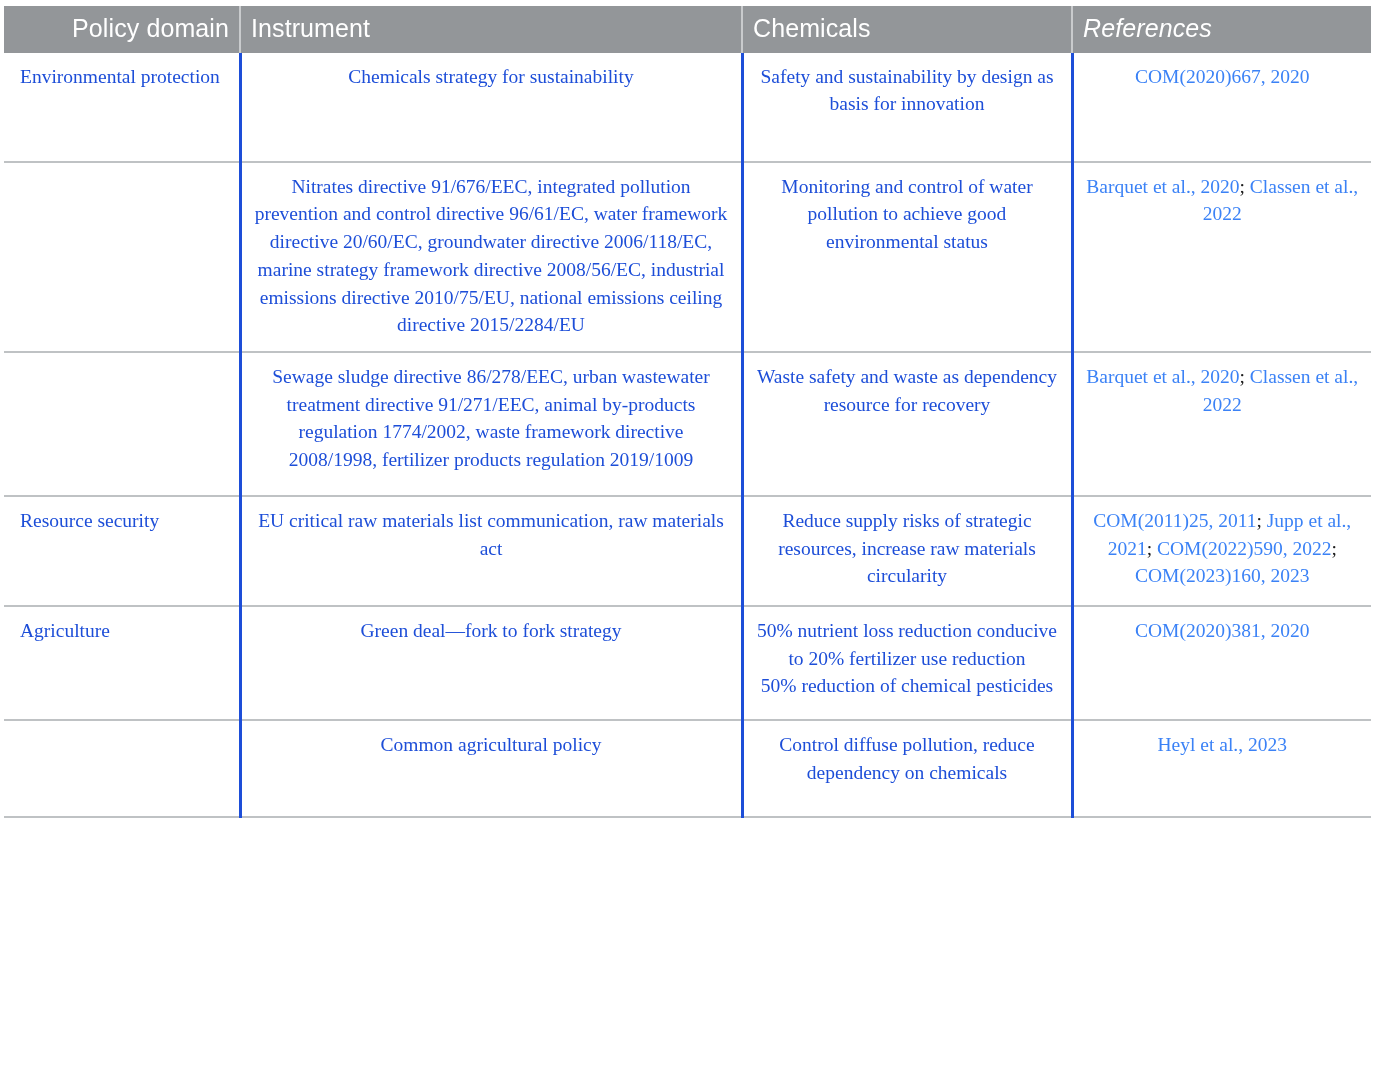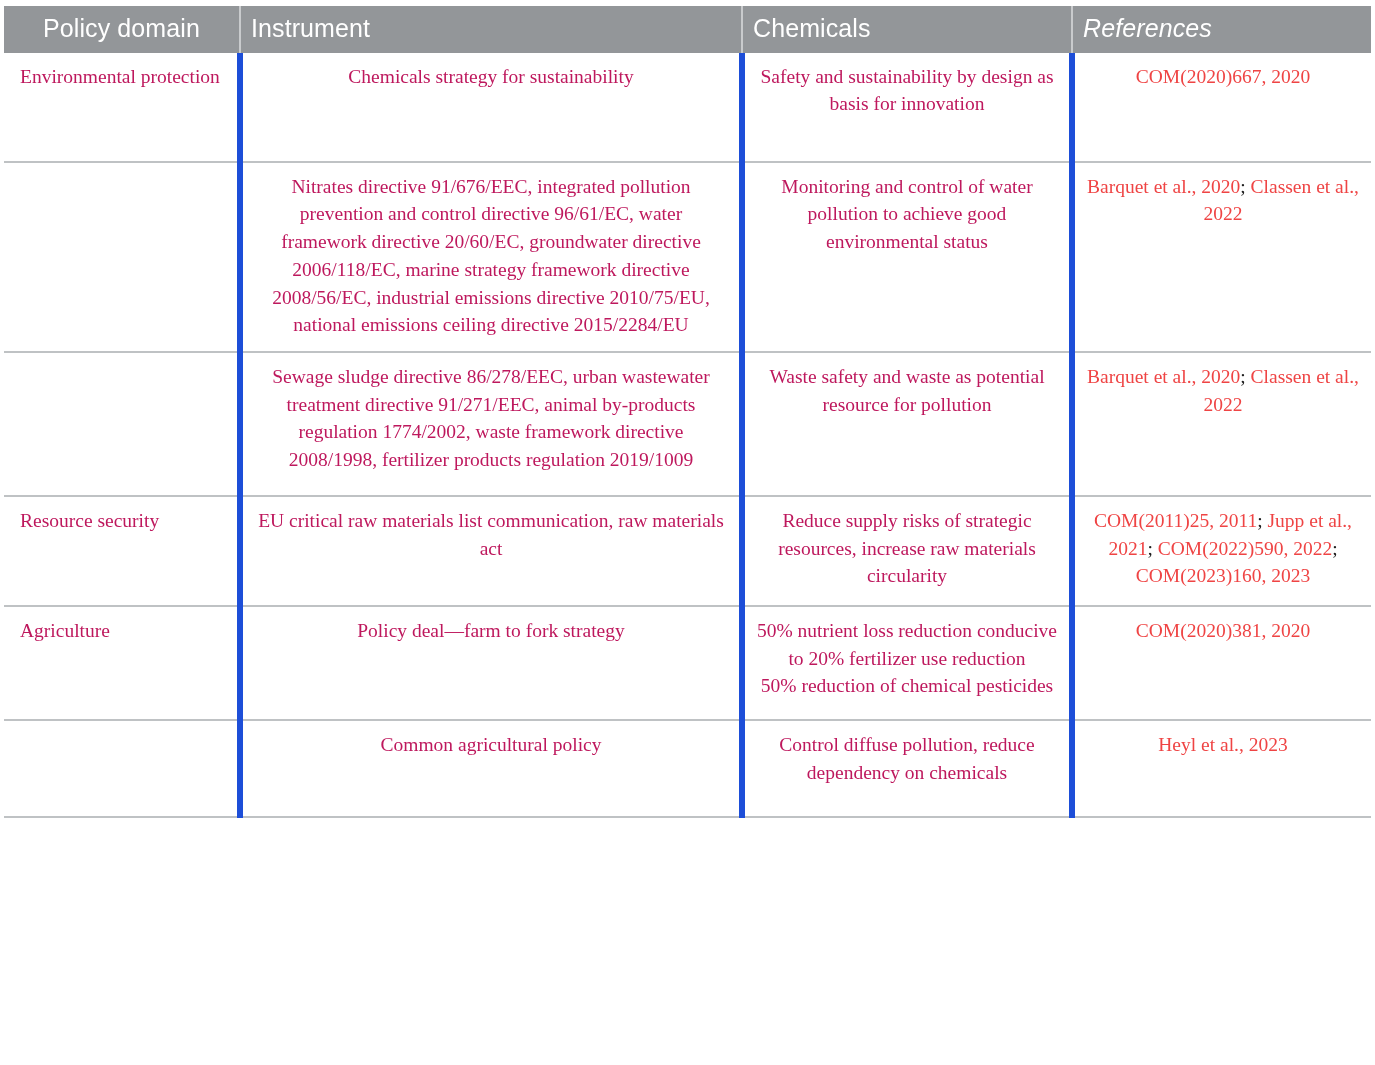--- a/index.html
+++ b/index.html
@@ -37,43 +37,43 @@
     font-size: 25px;
     line-height: 1.15;
     padding: 8px 10px 10px 10px;
     border-right: 2px solid #c9cbcd;
     text-align: left;
     vertical-align: middle;
     letter-spacing: 0.1px;
   }
   thead th:last-child { border-right: none; font-style: italic; }
   thead th.th-domain {
-    text-align: center;
+    text-align: right;
   }
 
   tbody td {
-    border-right: 6px solid #1d4ed8;
+    border-right: 3px solid #1d4ed8;
     border-bottom: 2px solid #bfc2c4;
     font-size: 19.5px;
     line-height: 1.42;
     padding: 10px 12px 12px 12px;
     text-align: center;
     vertical-align: top;
-    color: #be185d;
+    color: #1d4ed8;
   }
   tbody td:last-child { border-right: none; }
   tbody tr:last-child td { border-bottom: 2px solid #bfc2c4; }
   tbody td.domain-cell {
     text-align: left;
     padding-left: 16px;
   }
   tbody td.ref-cell {
     color: #3bb34a;
   }
-  .ref-link { color: #ef4444; }
+  .ref-link { color: #3b82f6; }
   .sep { color: #1c1c1c; }
   .line { display: block; }
 </style>
 </head>
 <body>
 
 <div class="table-wrap">
   <table class="policy-table">
     <colgroup>
       <col class="c-domain">
@@ -98,32 +98,32 @@
         </tr>
         <tr>
           <td class="domain-cell" style="height: 160px;"></td>
           <td>Nitrates directive 91/676/EEC, integrated pollution prevention and control directive 96/61/EC, water framework directive 20/60/EC, groundwater directive 2006/118/EC, marine strategy framework directive 2008/56/EC, industrial emissions directive 2010/75/EU, national emissions ceiling directive 2015/2284/EU</td>
           <td>Monitoring and control of water pollution to achieve good environmental status</td>
           <td class="ref-cell"><span class="ref-link">Barquet et al., 2020</span><span class="sep">; </span><span class="ref-link">Classen et al., 2022</span></td>
         </tr>
         <tr>
           <td class="domain-cell" style="height: 120px;"></td>
           <td>Sewage sludge directive 86/278/EEC, urban wastewater treatment directive 91/271/EEC, animal by-products regulation 1774/2002, waste framework directive 2008/1998, fertilizer products regulation 2019/1009</td>
-          <td>Waste safety and waste as potential resource for pollution</td>
+          <td>Waste safety and waste as dependency resource for recovery</td>
           <td class="ref-cell"><span class="ref-link">Barquet et al., 2020</span><span class="sep">; </span><span class="ref-link">Classen et al., 2022</span></td>
         </tr>
         <tr>
           <td class="domain-cell" style="height: 86px;">Resource security</td>
           <td>EU critical raw materials list communication, raw materials act</td>
           <td>Reduce supply risks of strategic resources, increase raw materials circularity</td>
           <td class="ref-cell"><span class="ref-link">COM(2011)25, 2011</span><span class="sep">; </span><span class="ref-link">Jupp et al., 2021</span><span class="sep">; </span><span class="ref-link">COM(2022)590, 2022</span><span class="sep">; </span><span class="ref-link">COM(2023)160, 2023</span></td>
         </tr>
         <tr>
           <td class="domain-cell" style="height: 90px;">Agriculture</td>
-          <td>Policy deal—farm to fork strategy</td>
+          <td>Green deal—fork to fork strategy</td>
           <td>
             <span class="line">50% nutrient loss reduction conducive to 20% fertilizer use reduction</span>
             <span class="line">50% reduction of chemical pesticides</span>
           </td>
           <td class="ref-cell"><span class="ref-link">COM(2020)381, 2020</span></td>
         </tr>
         <tr>
           <td class="domain-cell" style="height: 73px;"></td>
           <td>Common agricultural policy</td>
           <td>Control diffuse pollution, reduce dependency on chemicals</td>

